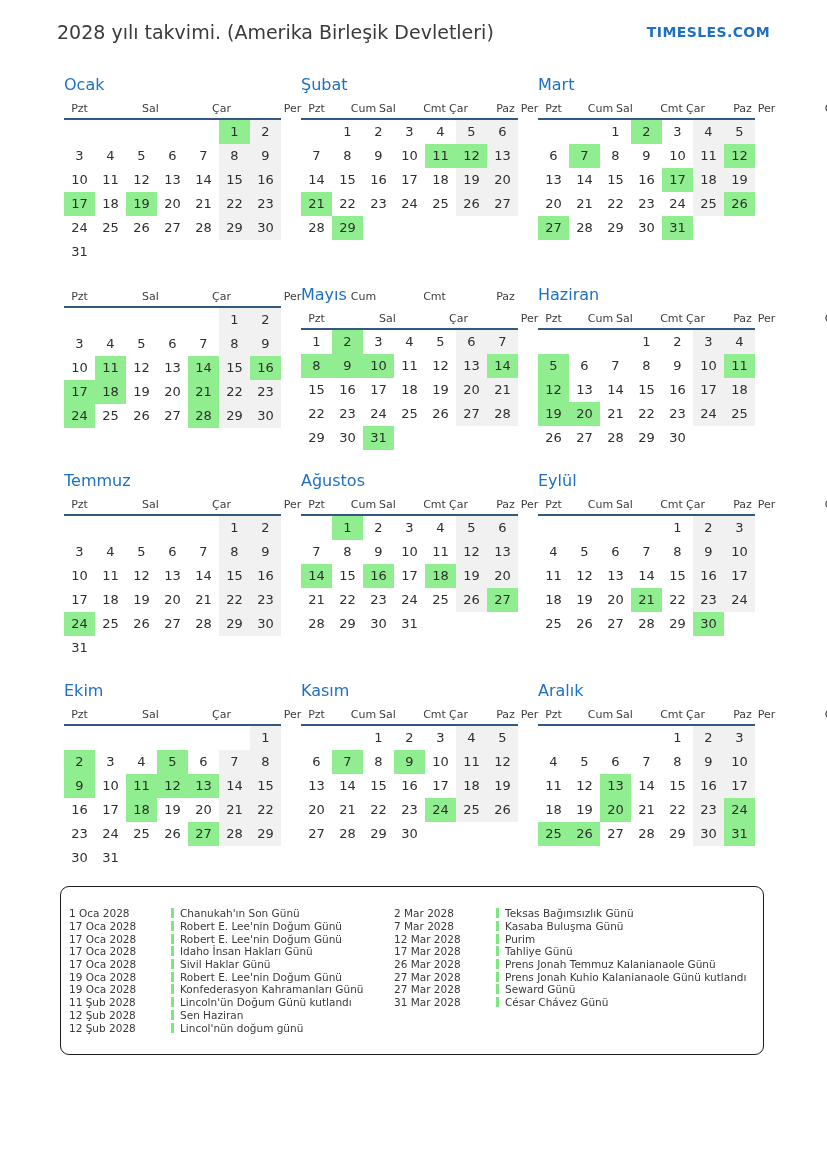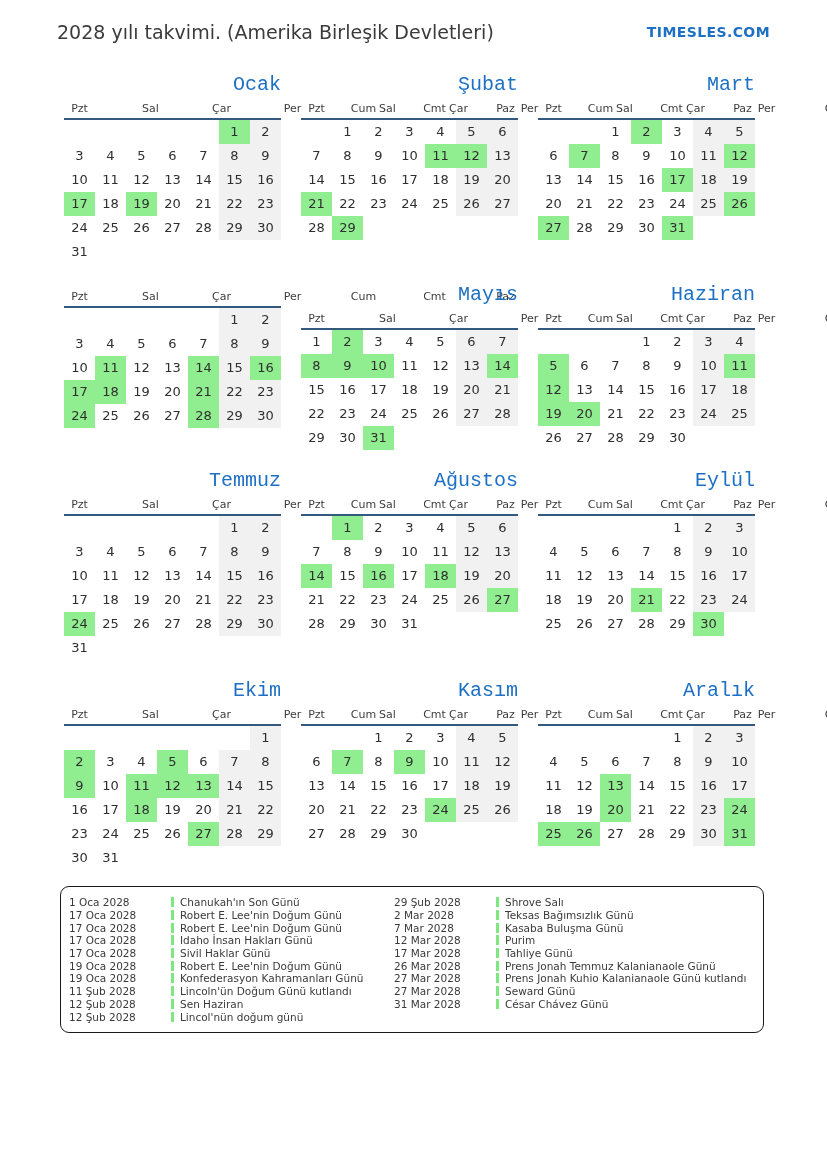--- a/index.html
+++ b/index.html
@@ -23,43 +23,42 @@
   .site{font-size:14px;font-weight:600;letter-spacing:.4px;color:var(--accent);text-decoration:none;line-height:22px;}
 
   .months{
     display:grid;
     grid-template-columns:repeat(3,221px);
     column-gap:16px;row-gap:20px;
     margin:30px 0 0 7px;
   }
   .month{width:217px;}
   .month-title{
-    text-align:right;font-size:20px;line-height:22px;height:22px;
+    text-align:left;font-size:16px;line-height:22px;height:22px;
     color:var(--accent);
-    font-family:Liberation Mono, monospace;
   }
   .weekdays{
     display:grid;grid-template-columns:repeat(7,31px);
     border-bottom:2px solid var(--rule);
     padding:6px 0 3px 0;
     gap:40px;
   }
   .weekday{text-align:center;font-size:11px;color:#3d3d3d;}
   .week{display:grid;grid-template-columns:repeat(7,31px);}
   .day{
     height:24px;line-height:24px;text-align:center;
     font-size:13px;color:#2f2f2f;
   }
   .day.weekend{background:var(--weekend);}
   .day.hl{background:var(--green);}
 
   .legend{
     margin:16px 0 0 3px;width:704px;
     border:1px solid var(--legend-border);border-radius:9px;
-    padding:9px 8px;
+    padding:20px 8px;
     display:flex;
   }
   .leg-col{display:flex;flex-direction:column;}
   .leg-col.c1{width:325px;flex:none;}
   .leg-col.c2{flex:1;}
   .leg-row{display:flex;align-items:center;height:12.7px;font-size:10.5px;color:#3a3a3a;}
   .leg-date{width:102px;flex:none;}
   .leg-tick{width:3px;height:10px;flex:none;background:var(--tick);margin-right:6px;}
   .leg-name{white-space:nowrap;}
 </style>
@@ -833,25 +832,20 @@
           <div class="leg-name">Sen Haziran</div>
         </div>
         <div class="leg-row">
           <div class="leg-date">12 Şub 2028</div>
           <div class="leg-tick"></div>
           <div class="leg-name">Lincol'nün doğum günü</div>
         </div>
       </div>
     <div class="leg-col c2">
         <div class="leg-row">
-          <div class="leg-date">29 Şub 2028</div>
-          <div class="leg-tick"></div>
-          <div class="leg-name">Shrove Salı</div>
-        </div>
-        <div class="leg-row">
           <div class="leg-date">2 Mar 2028</div>
           <div class="leg-tick"></div>
           <div class="leg-name">Teksas Bağımsızlık Günü</div>
         </div>
         <div class="leg-row">
           <div class="leg-date">7 Mar 2028</div>
           <div class="leg-tick"></div>
           <div class="leg-name">Kasaba Buluşma Günü</div>
         </div>
         <div class="leg-row">

